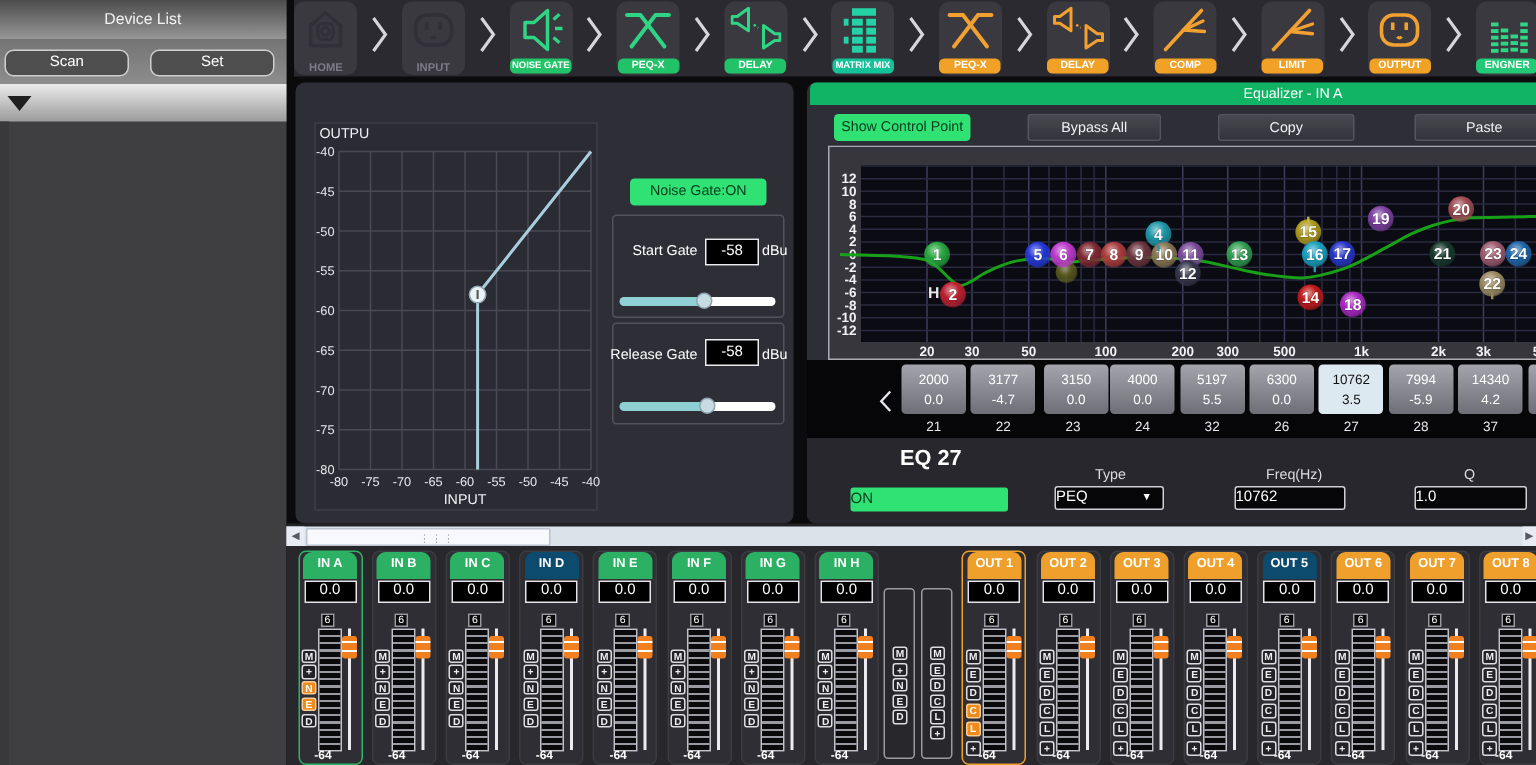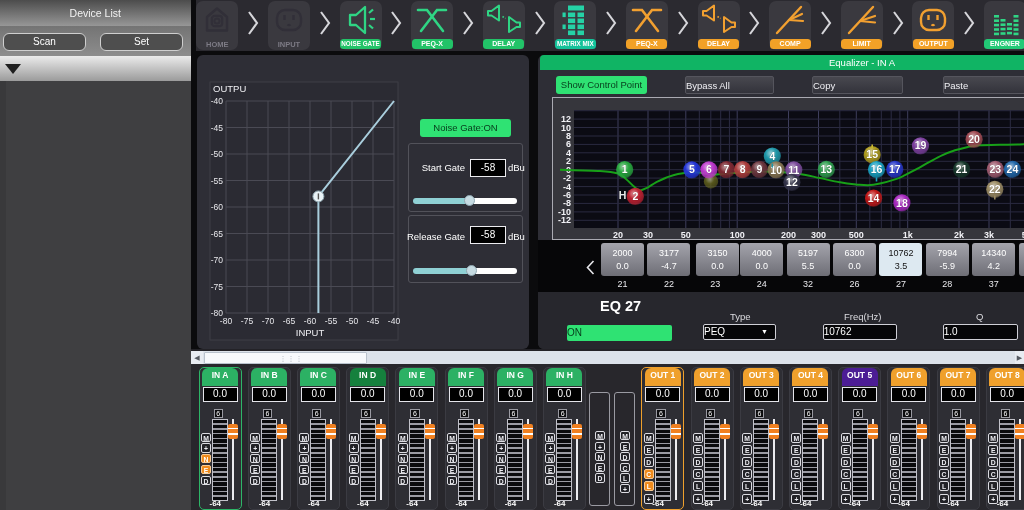--- a/index.html
+++ b/index.html
@@ -35,21 +35,21 @@
 .nggroup { position:absolute; left:211px; width:115px; border:1px solid #52525a; border-radius:3px; }
 .nglab { position:absolute; color:#fff; font-size:9.5px; }
 .ngval { position:absolute; width:36px; height:18px; background:#000; border:1.5px solid #ececf0;
   color:#fff; font-size:10px; text-align:center; line-height:15px; }
 .ngdbu { position:absolute; color:#fff; font-size:9.5px; }
 .ngslider { position:absolute; width:104px; height:6px; border-radius:3px;
   background:linear-gradient(90deg,#8fd0d4 0 55%,#ffffff 55% 100%); }
 .ngknob { position:absolute; width:11px; height:11px; border-radius:50%; background:#c6dbe2;
   border:1px solid #8fa6b0; }
 .ebtn { position:absolute; top:21px; height:18px; background:linear-gradient(#48484f,#33333b);
-  border:1px solid #55555d; border-radius:2px; color:#f0f0f4; font-size:9.5px; text-align:left; line-height:17px; }
+  border:1px solid #55555d; border-radius:2px; color:#f0f0f4; font-size:9.5px; text-align:center; line-height:17px; }
 #scp { position:absolute; left:18px; top:21px; width:91px; height:18px; background:#2fe273;
   border-radius:3px; color:#073c1c; font-size:9.5px; text-align:center; line-height:18px; }
 #eqstrip { position:absolute; left:0; top:184.5px; width:502px; height:52.5px; background:#060608; }
 .fbox { position:absolute; top:3.5px; width:43px; height:33px; border-radius:3px;
   background:linear-gradient(#a4a4ac,#6e6e76); color:#fff; font-size:9px; text-align:center;
   padding-top:4px; line-height:13px; }
 .fbox.sel { background:#dde9f1; color:#141414; }
 .fnum { position:absolute; top:39px; width:43px; color:#e8e8ec; font-size:9px; text-align:center; }
 #eqbottom { position:absolute; left:0; top:237px; width:502px; height:57px; background:#27272d;
   border-radius:0 0 6px 6px; }
@@ -671,21 +671,21 @@
         <div class="strack"></div>
         <div class="shandle"></div>
         <div class="sbtn" style="top:64.5px;height:9.2px;line-height:9.2px">M</div>
         <div class="sbtn" style="top:75.4px;height:9.2px;line-height:9.2px">+</div>
         <div class="sbtn" style="top:86.3px;height:9.2px;line-height:9.2px">N</div>
         <div class="sbtn" style="top:97.2px;height:9.2px;line-height:9.2px">E</div>
         <div class="sbtn" style="top:108.1px;height:9.2px;line-height:9.2px">D</div>
         <div class="sm64">-64</div>
       </div>
       <div class="strip" style="left:155.6px">
-        <div class="spill" style="background:#15803d">IN D</div>
+        <div class="spill" style="background:#0c4a6e">IN D</div>
         <div class="sval">0.0</div>
         <div class="s6">6</div>
         <div class="smeter"></div>
         <div class="strack"></div>
         <div class="shandle"></div>
         <div class="sbtn" style="top:64.5px;height:9.2px;line-height:9.2px">M</div>
         <div class="sbtn" style="top:75.4px;height:9.2px;line-height:9.2px">+</div>
         <div class="sbtn" style="top:86.3px;height:9.2px;line-height:9.2px">N</div>
         <div class="sbtn" style="top:97.2px;height:9.2px;line-height:9.2px">E</div>
         <div class="sbtn" style="top:108.1px;height:9.2px;line-height:9.2px">D</div>
@@ -801,21 +801,21 @@
         <div class="shandle"></div>
         <div class="sbtn" style="top:64.5px;height:10px;line-height:10px">M</div>
         <div class="sbtn" style="top:76.7px;height:10px;line-height:10px">E</div>
         <div class="sbtn" style="top:88.9px;height:10px;line-height:10px">D</div>
         <div class="sbtn" style="top:101.1px;height:10px;line-height:10px">C</div>
         <div class="sbtn" style="top:113.3px;height:10px;line-height:10px">L</div>
         <div class="sbtn" style="top:125.5px;height:10px;line-height:10px">+</div>
         <div class="sm64">-64</div>
       </div>
       <div class="strip" style="left:647.6px">
-        <div class="spill" style="background:#4c1d95">OUT 5</div>
+        <div class="spill" style="background:#0c4a6e">OUT 5</div>
         <div class="sval">0.0</div>
         <div class="s6">6</div>
         <div class="smeter"></div>
         <div class="strack"></div>
         <div class="shandle"></div>
         <div class="sbtn" style="top:64.5px;height:10px;line-height:10px">M</div>
         <div class="sbtn" style="top:76.7px;height:10px;line-height:10px">E</div>
         <div class="sbtn" style="top:88.9px;height:10px;line-height:10px">D</div>
         <div class="sbtn" style="top:101.1px;height:10px;line-height:10px">C</div>
         <div class="sbtn" style="top:113.3px;height:10px;line-height:10px">L</div>

